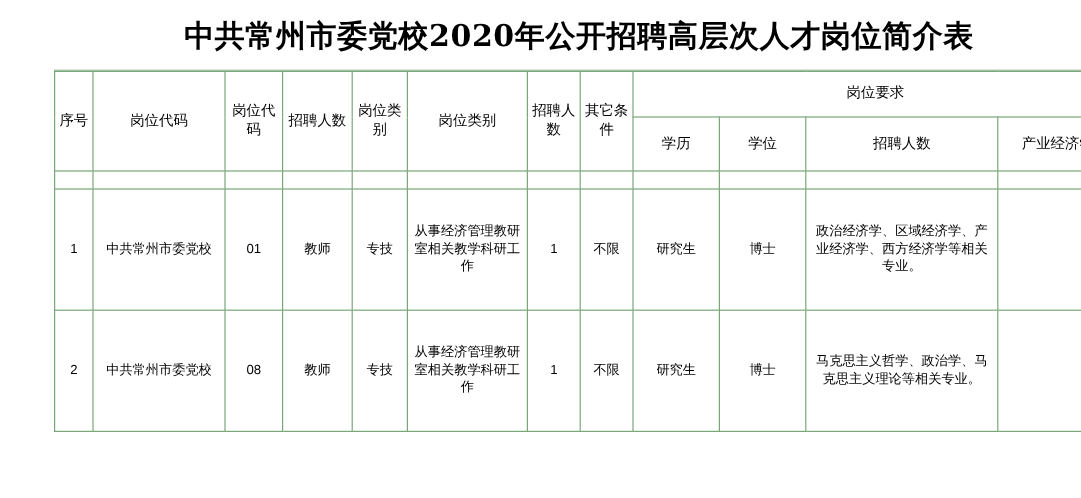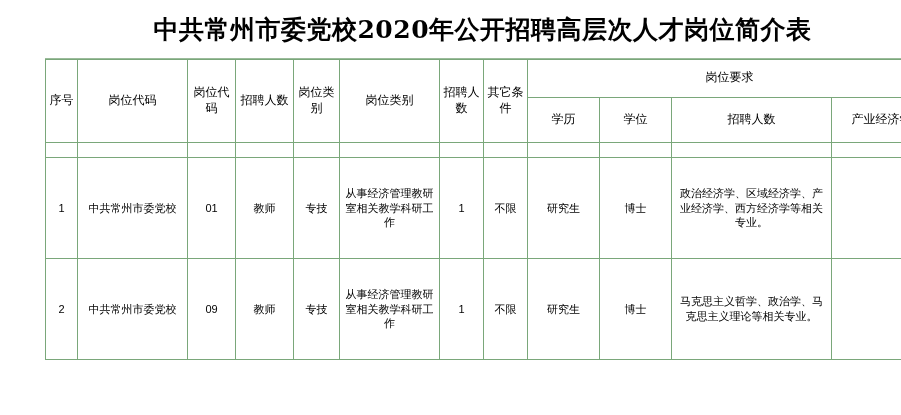--- a/index.html
+++ b/index.html
@@ -170,21 +170,21 @@
         <td class="body">研究生</td>
         <td class="body">博士</td>
         <td class="body left">政治经济学、区域经济学、产业经济学、西方经济学等相关专业。</td>
         <td class="body"></td>
         <td class="body"></td>
       </tr>
 
       <tr>
         <td class="body">2</td>
         <td class="body">中共常州市委党校</td>
-        <td class="body">09</td>
+        <td class="body">08</td>
         <td class="body">教师</td>
         <td class="body">专技</td>
         <td class="body left">从事经济管理教研室相关教学科研工作</td>
         <td class="body">1</td>
         <td class="body">不限</td>
         <td class="body">研究生</td>
         <td class="body">博士</td>
         <td class="body left">马克思主义哲学、政治学、马克思主义理论等相关专业。</td>
         <td class="body"></td>
         <td class="body"></td>

